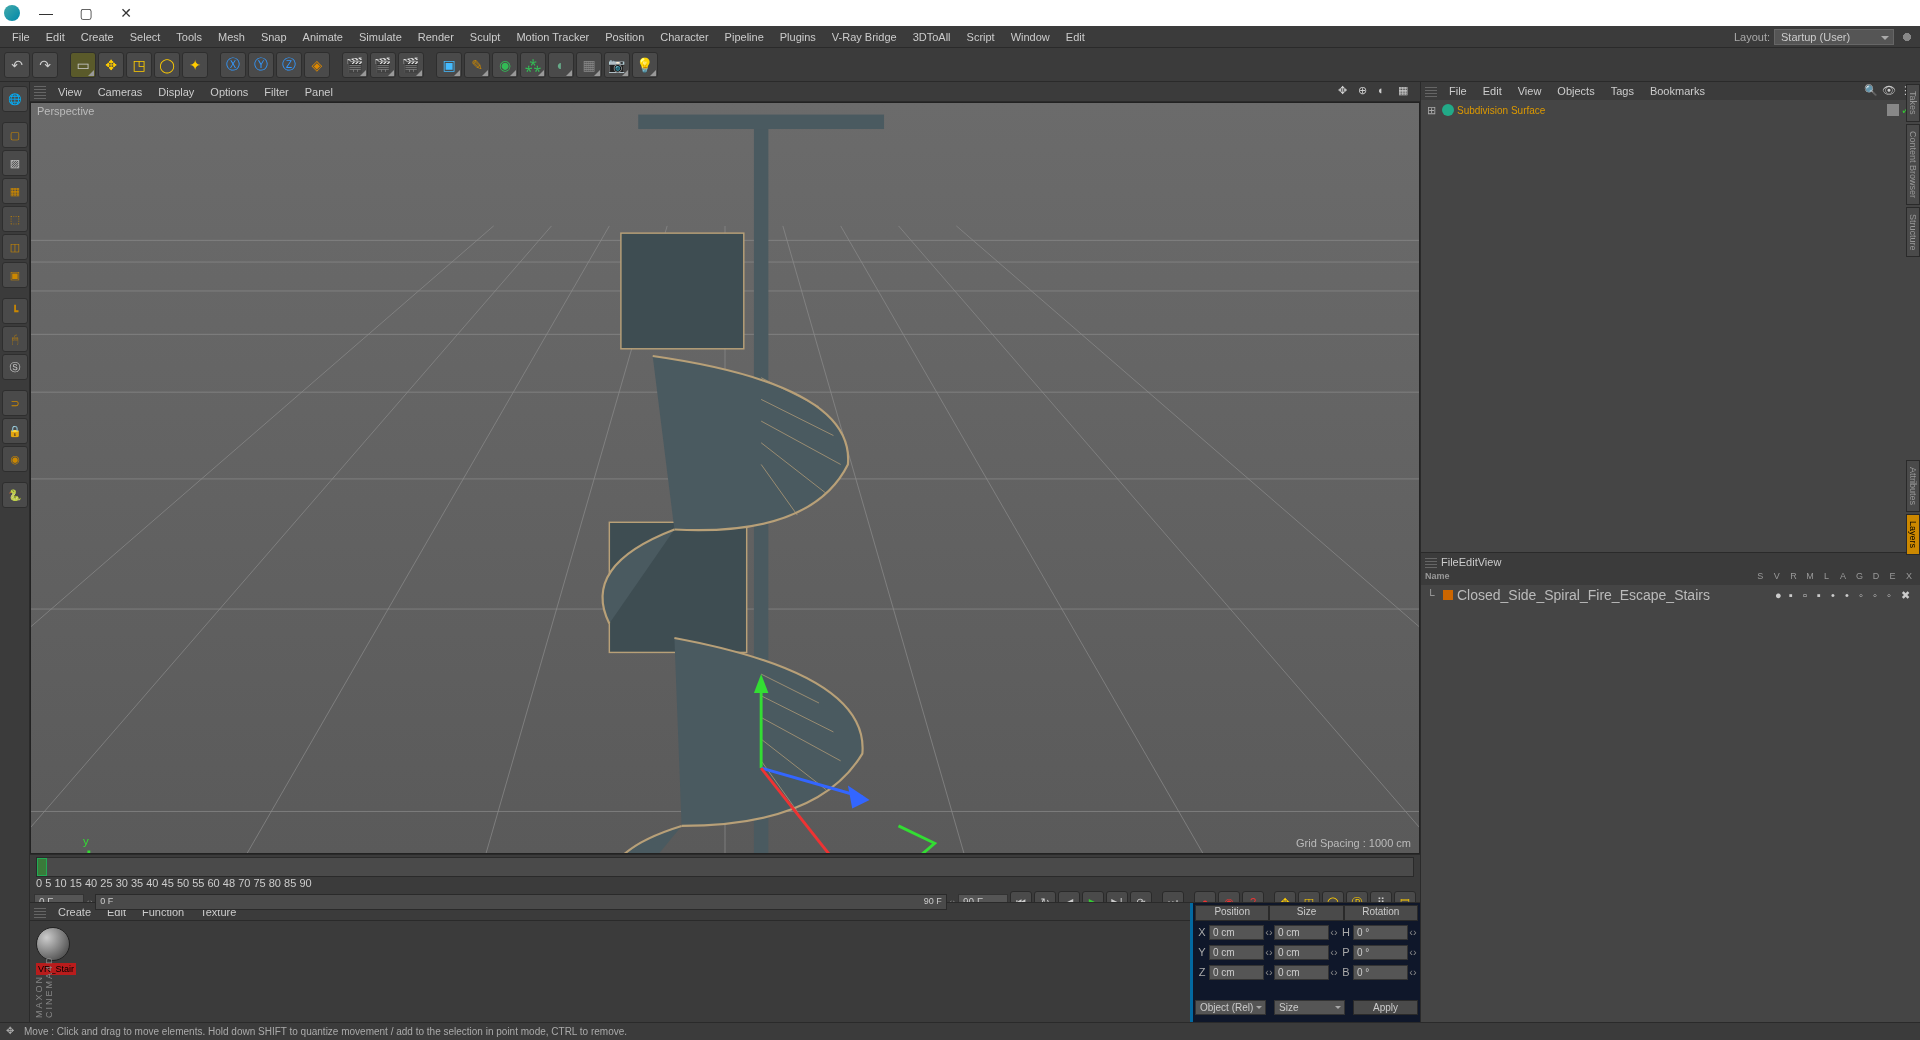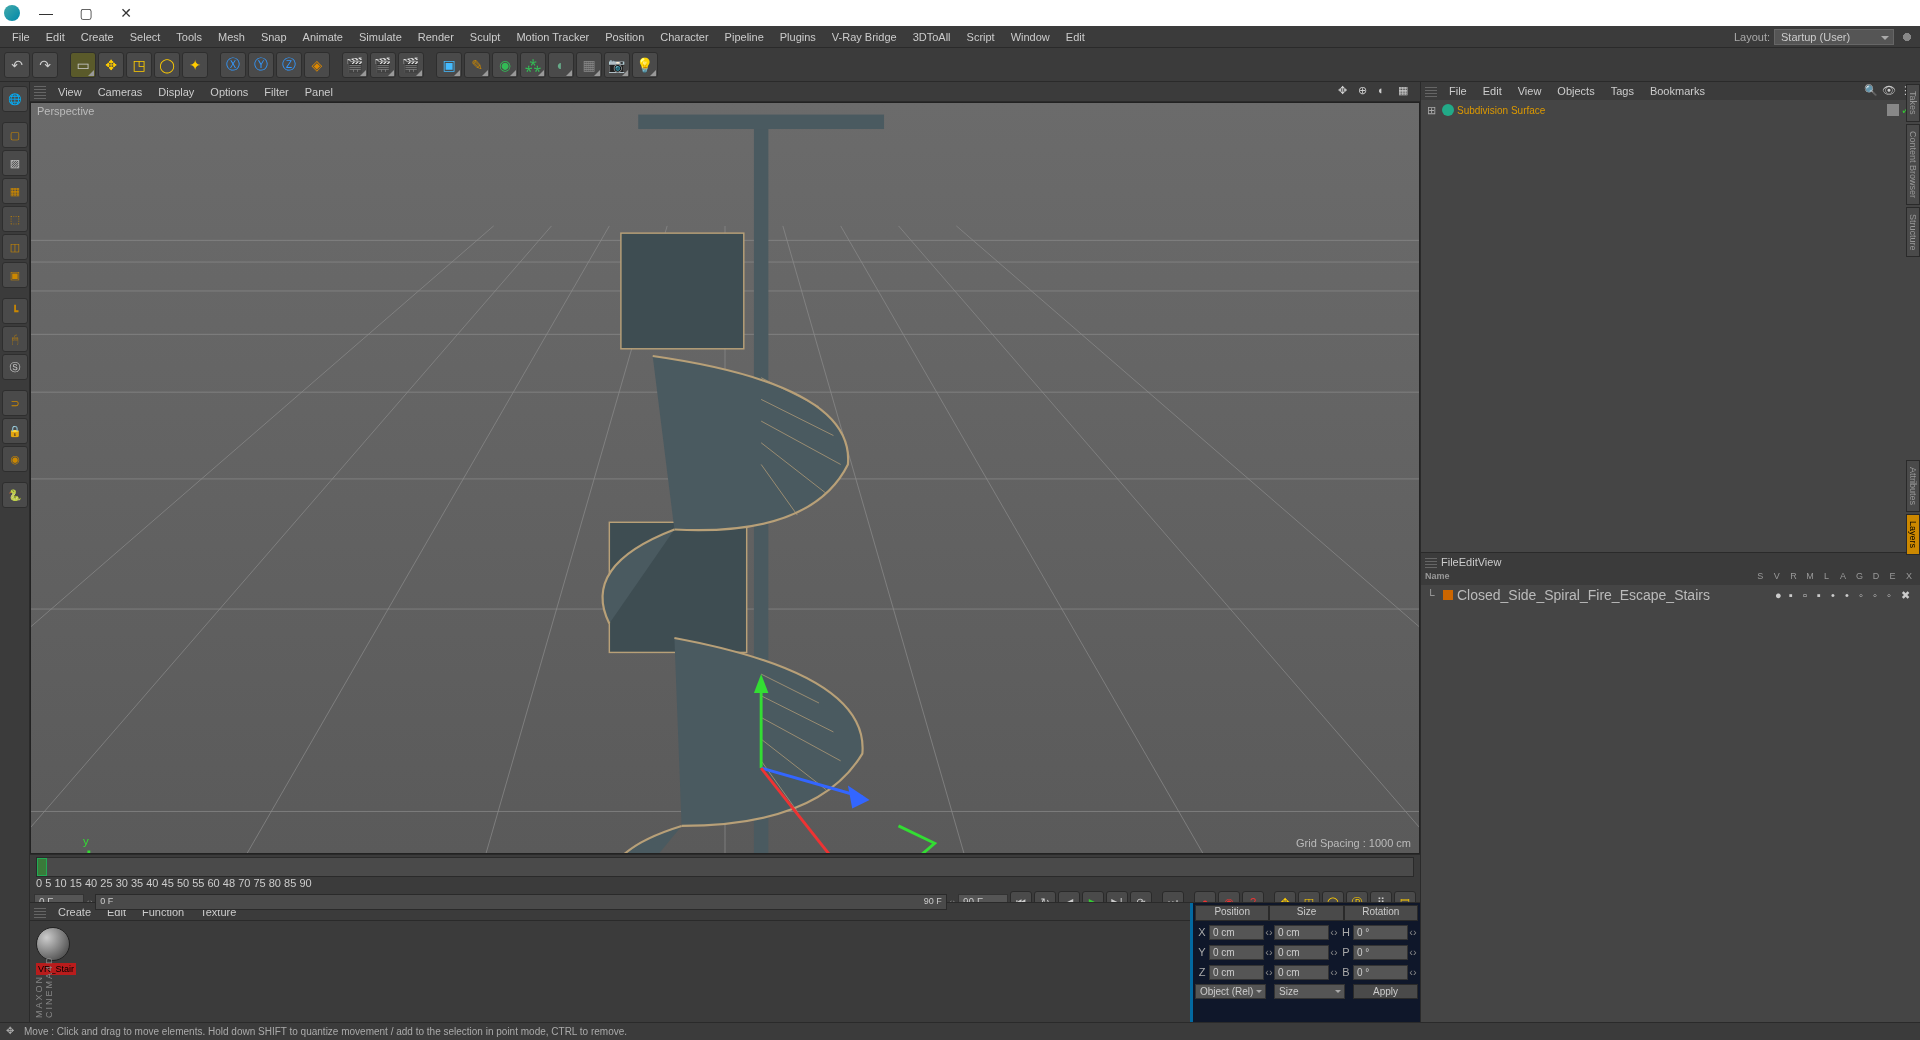--- a/index.html
+++ b/index.html
@@ -64,21 +64,21 @@
 .mat-label { background: #b91c1c; color: #000; font-size: 9px; padding: 1px 2px; display: inline-block; margin-top: 2px; }
 .maxon-logo { position: absolute; left: 4px; bottom: 4px; writing-mode: vertical-rl; transform: rotate(180deg); font-size: 9px; color: #888; letter-spacing: 2px; }
 
 .coords { width: 230px; background: #0f172a; border-left: 3px solid #0369a1; padding: 2px; }
 .coords-head { display: flex; height: 16px; font-size: 10px; }
 .coords-head > div { flex: 1; text-align: center; background: #4a4a4a; border: 1px solid #2a2a2a; }
 .coord-row { display: flex; align-items: center; height: 18px; margin-top: 2px; }
 .coord-row .lbl { width: 14px; text-align: center; color: #aaa; }
 .coord-row input { flex: 1; background: #555; border: 1px solid #333; color: #ccc; font-size: 10px; padding: 1px 3px; min-width: 0; }
 .coord-row .spin { width: 10px; text-align: center; color: #888; }
-.coord-bot { display: flex; gap: 8px; margin-top: 3px; }
+.coord-bot { display: flex; gap: 8px; margin-top: 19px; }
 .coord-bot .sel { flex: 1; background: #555; border: 1px solid #333; padding: 1px 4px; font-size: 10px; position: relative; }
 .coord-bot .sel:after { content: ""; position: absolute; right: 3px; top: 5px; border: 3px solid transparent; border-top-color: #aaa; }
 .coord-bot .apply { flex: 1; background: #4a4a4a; border: 1px solid #2a2a2a; text-align: center; padding: 1px; cursor: pointer; font-size: 10px; }
 
 
 .right { width: 500px; background: #3b3b3b; border-left: 1px solid #2a2a2a; display: flex; flex-direction: column; }
 .vtab { writing-mode: vertical-rl; background: #4a4a4a; border: 1px solid #2a2a2a; padding: 6px 1px; font-size: 9px; margin-bottom: 2px; cursor: pointer; color: #999; }
 .vtab.active { background: #c80; color: #000; }
 
 .objects-panel { flex: 1; display: flex; flex-direction: column; border-bottom: 1px solid #2a2a2a; }

